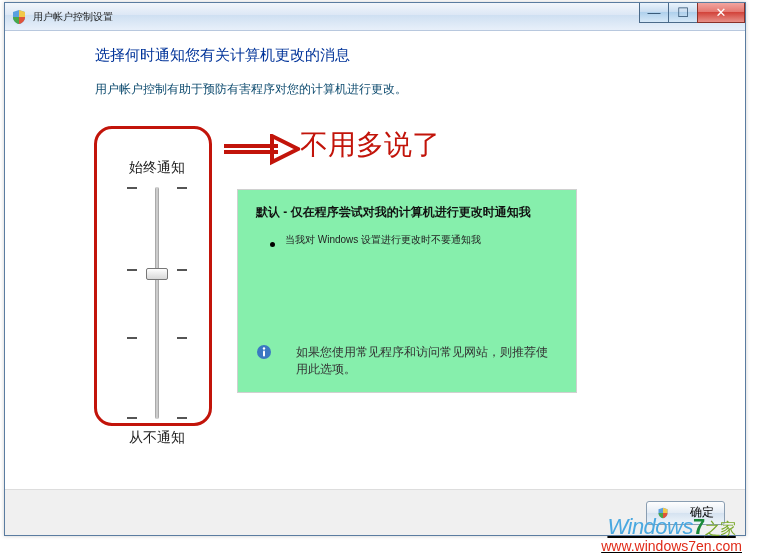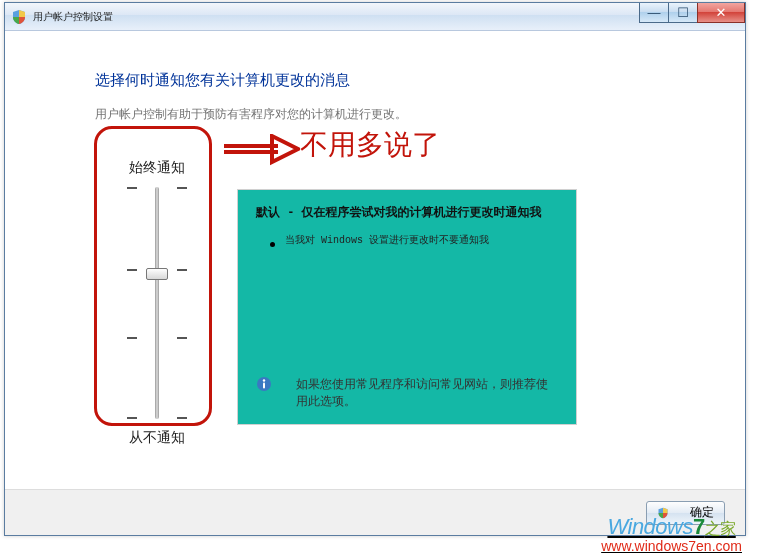--- a/index.html
+++ b/index.html
@@ -51,31 +51,31 @@
     font-size: 13px; color: #2a4a6a;
     margin-left: -1px;
   }
   .winbtn.close {
     width: 48px;
     background: linear-gradient(to bottom, #f2a5a0, #e4766f 48%, #d2433a 49%, #e89088);
     color: #fff;
     border-color: #8a3028;
   }
   .content {
-    padding: 40px 64px 0 90px;
+    padding: 15px 64px 0 90px;
     position: relative;
     height: calc(100% - 28px - 46px);
   }
   .heading {
     color: #003399;
     font-size: 15px;
     margin-bottom: 16px;
   }
   .desc {
-    color: #737373;
+    color: #0c4a6e;
     font-size: 12px;
     margin-bottom: 2px;
   }
   .link {
     color: #0066cc;
     text-decoration: underline;
     font-size: 12px;
     cursor: pointer;
   }
   .slider-wrap {
@@ -113,25 +113,24 @@
     left: 50%; transform: translate(-50%, -50%);
     top: 38%;
     width: 22px; height: 12px;
     background: linear-gradient(to bottom, #fefefe, #d8d8d8);
     border: 1px solid #777;
     border-radius: 2px;
   }
   .info-panel {
     position: absolute;
     left: 232px; top: 158px;
-    width: 340px; height: 236px;
+    width: 340px; height: 204px;
     border: 1px solid #d0d0d0;
-    background: #14b8a6;
+    background: #86efac;
     padding: 14px 18px;
-    font-family: Liberation Mono, monospace;
   }
   .info-title {
     font-weight: bold;
     font-size: 12px;
     color: #111;
     margin-bottom: 12px;
   }
   .info-bullet {
     display: flex;
     align-items: flex-end;

